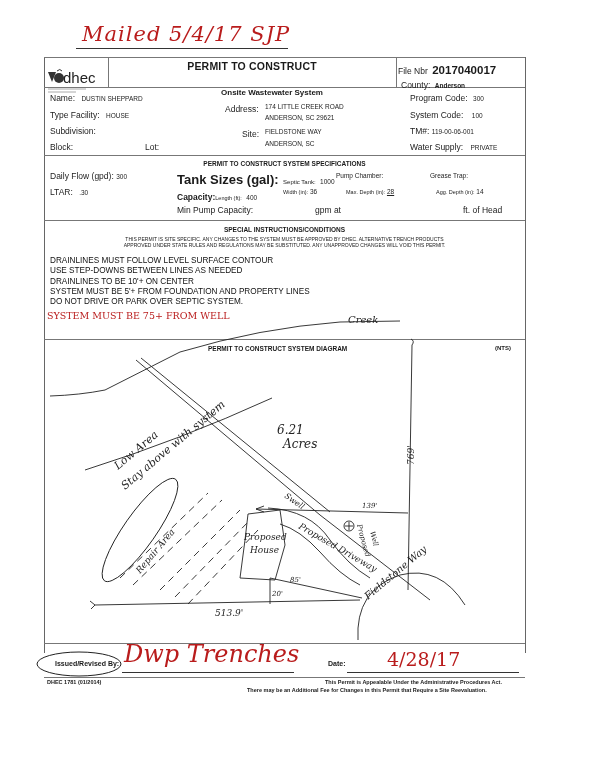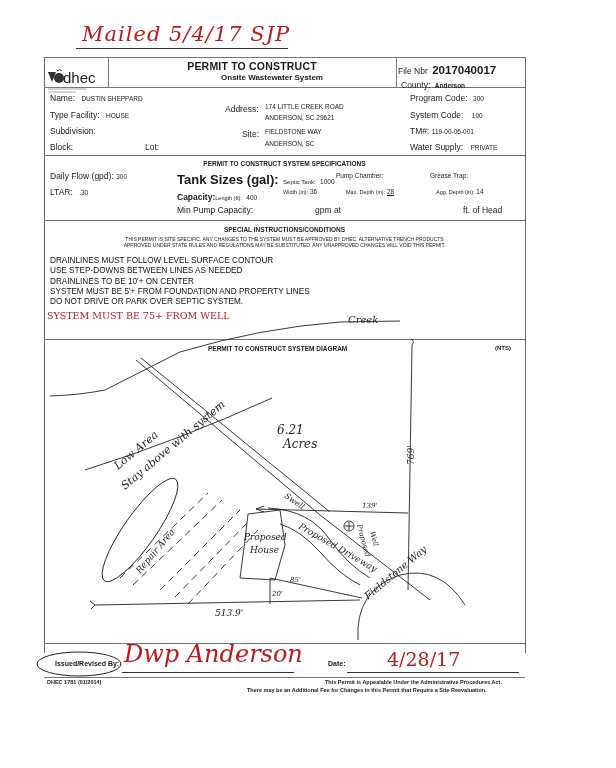--- a/index.html
+++ b/index.html
@@ -36,21 +36,21 @@
     <circle cx="13" cy="10" r="5" fill="#333"></circle>
     <path d="M11 3 q3 -3 5 0" stroke="#333" fill="none"></path>
     <line x1="2" y1="21" x2="40" y2="21" stroke="#aaa" stroke-width="1"></line>
     <line x1="2" y1="24" x2="30" y2="24" stroke="#aaa" stroke-width="1"></line>
   </svg>
   <span class="abs" style="left:17px; top:1px; font-size:15px; color:#222;">dhec</span>
 </div>
 
 <div class="abs" style="left:108px; top:60px; width:288px; text-align:center;">
   <div style="font-size:10.5px; font-weight:bold; letter-spacing:0.2px;">PERMIT TO CONSTRUCT</div>
-  <div style="font-size:8px; font-weight:bold; margin-top:1px;padding-left:40px;">Onsite Wastewater System</div>
+  <div style="font-size:8px; font-weight:bold; margin-top:16px;padding-left:40px;">Onsite Wastewater System</div>
 </div>
 
 <div class="abs" style="left:386px; top:60px; white-space:nowrap;margin-left:12px;">
   <span class="lbl" style="font-size:8.5px;">File Nbr</span>
   <span style="font-size:11.5px; font-weight:bold;">2017040017</span>
 </div>
 <div class="abs" style="left:401px; top:74px; white-space:nowrap;">
   <span class="lbl">County:</span>
   <span class="val bold">Anderson</span>
 </div>
@@ -184,21 +184,21 @@
   </g>
 </svg>
 
 <div class="hline" style="left:44px; top:643px; width:481px;"></div>
 
 <svg class="abs" style="left:34px; top:648px;" width="90" height="32">
   <ellipse cx="45" cy="16" rx="42" ry="12" fill="none" stroke="#222" stroke-width="1"></ellipse>
 </svg>
 <div class="abs bold" style="left:55px; top:660px; font-size:7px;">Issued/Revised By:</div>
 <div class="abs" style="left:122px; top:672px; width:172px; border-top:1px solid #333;"></div>
-<div class="abs hand" style="left:124px; top:640px; font-size:24px;">Dwp Anderson</div>
+<div class="abs hand" style="left:124px; top:640px; font-size:24px;">Dwp Trenches</div>
 
 <div class="abs bold" style="left:328px; top:660px; font-size:7px;">Date:</div>
 <div class="abs" style="left:347px; top:672px; width:172px; border-top:1px solid #333;"></div>
 <div class="abs hand" style="left:387px; top:648px; font-size:19px; font-style:normal;">4/28/17</div>
 
 <div class="hline" style="left:44px; top:677px; width:481px;"></div>
 <div class="abs bold" style="left:47px; top:679px; font-size:5.5px;">DHEC 1781 (01/2014)</div>
 <div class="abs bold" style="left:325px; top:679px; font-size:5.5px; white-space:nowrap;">This Permit is Appealable Under the Administrative Procedures Act.</div>
 <div class="abs bold" style="left:247px; top:687px; font-size:5.5px; white-space:nowrap;">There may be an Additional Fee for Changes in this Permit that Require a Site Reevaluation.</div>
 

